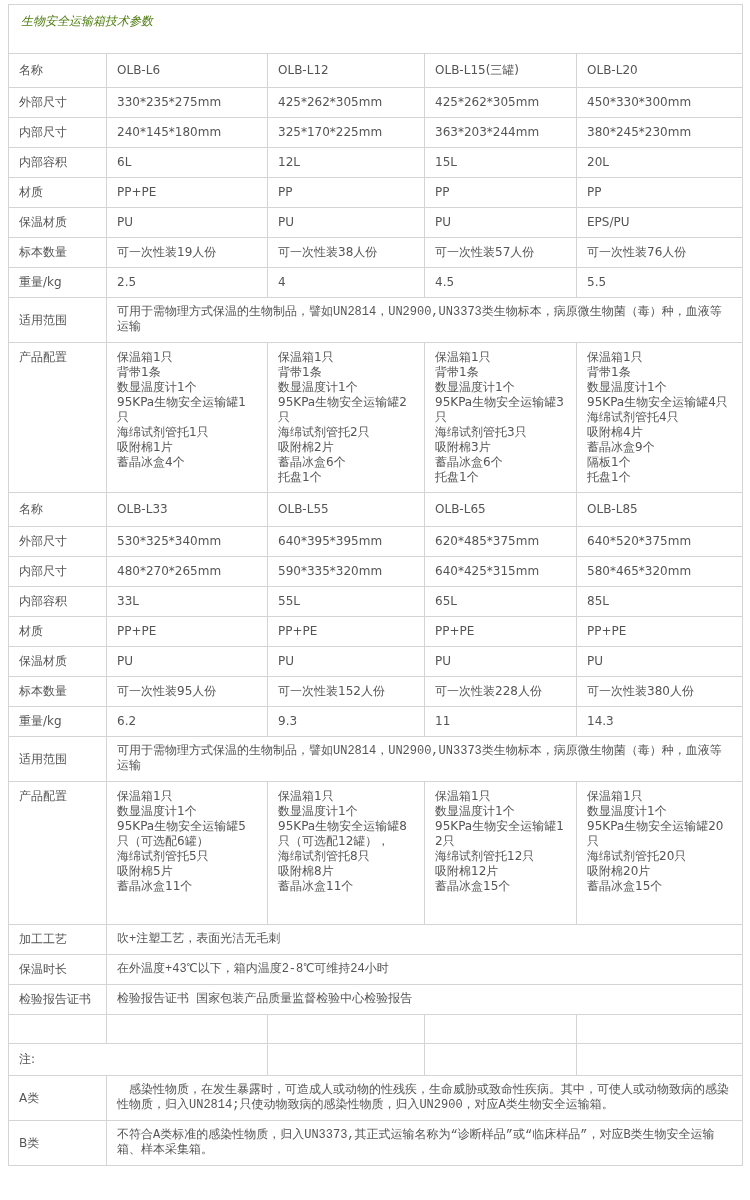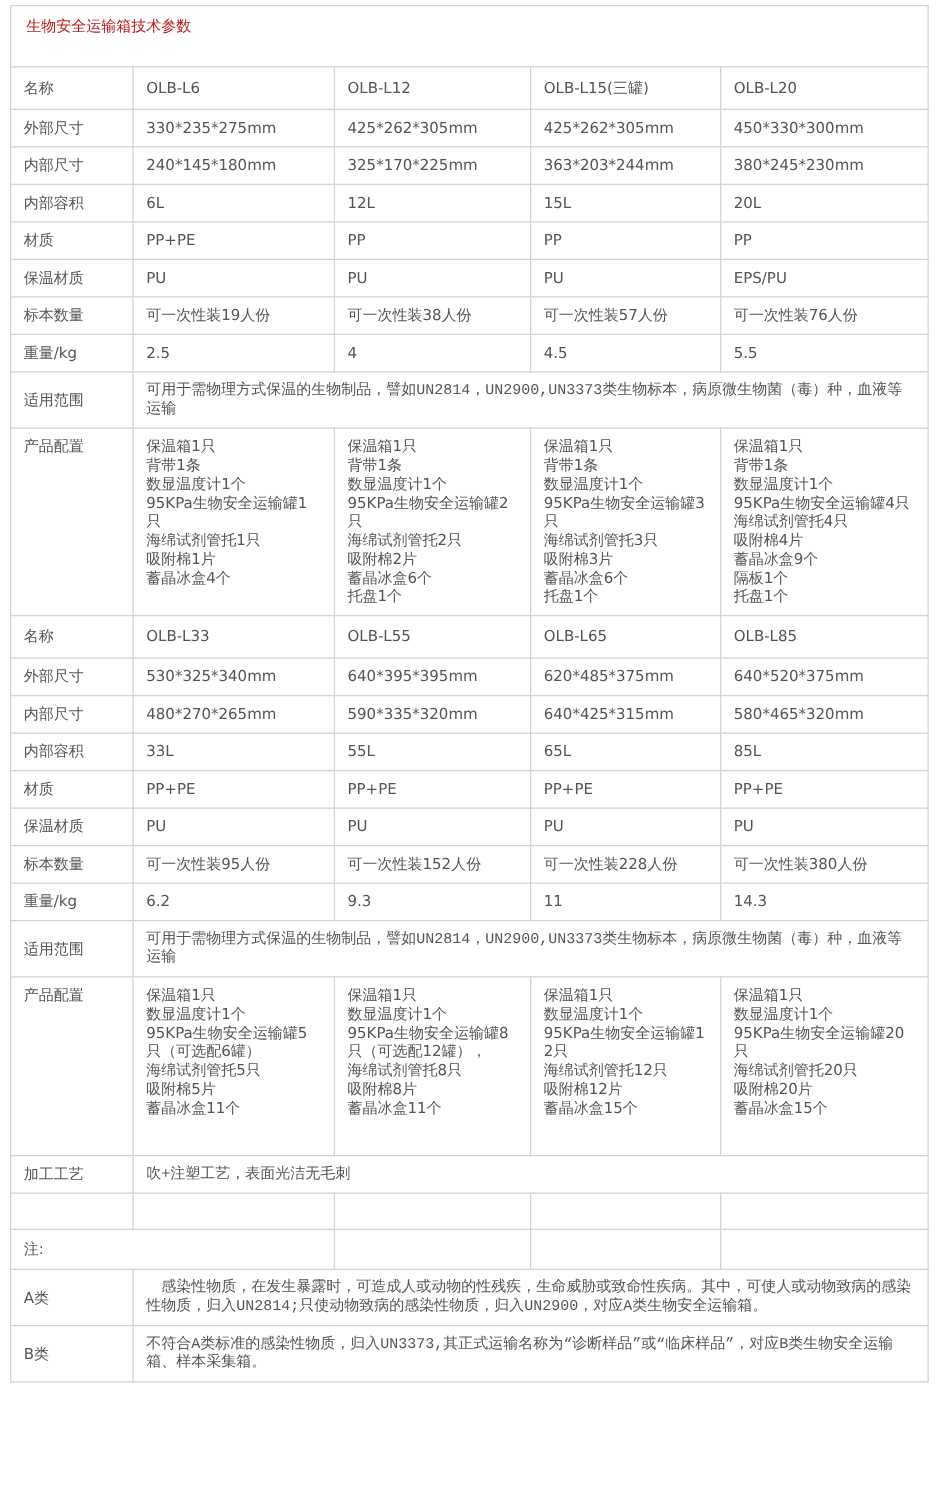--- a/index.html
+++ b/index.html
@@ -21,21 +21,22 @@
     padding:7px 10px;
     line-height:15px;
     vertical-align:middle;
     word-break:break-all;
     overflow:hidden;
   }
   td.title-cell{
     vertical-align:top;
     padding:9px 12px 24px 12px;
     font-size:12px;
-    color:#b91c1c;
+    color:#4d7c0f;
+    font-style:italic;
   }
   tr.name-row td{padding-top:9px;padding-bottom:9px;}
   tr.config-row td{vertical-align:top;}
   tr.config-row-1 td{height:132px;}
   tr.config-row-2 td{height:128px;}
   .cfg-line{line-height:15px;}
   tr.empty-row td{height:14px;}
   tr.note-row td{height:17px;}
   td.span-cell{padding-right:12px;font-family:Liberation Mono, monospace;}
   td.indent-text{text-indent:12px;}
@@ -251,20 +252,28 @@
             <div class="cfg-line">95KPa生物安全运输罐20只</div>
             <div class="cfg-line">海绵试剂管托20只</div>
             <div class="cfg-line">吸附棉20片</div>
             <div class="cfg-line">蓄晶冰盒15个</div>
           </td>
         </tr>
         <tr>
           <td>加工工艺</td>
           <td colspan="4" class="span-cell">吹+注塑工艺，表面光洁无毛刺</td>
         </tr>
+        <tr>
+          <td>保温时长</td>
+          <td colspan="4" class="span-cell">在外温度+43℃以下，箱内温度2-8℃可维持24小时</td>
+        </tr>
+        <tr>
+          <td>检验报告证书</td>
+          <td colspan="4" class="span-cell">检验报告证书 国家包装产品质量监督检验中心检验报告</td>
+        </tr>
         <tr class="empty-row">
           <td></td>
           <td></td>
           <td></td>
           <td></td>
           <td></td>
         </tr>
         <tr class="note-row">
           <td colspan="2">注:</td>
           <td></td>

